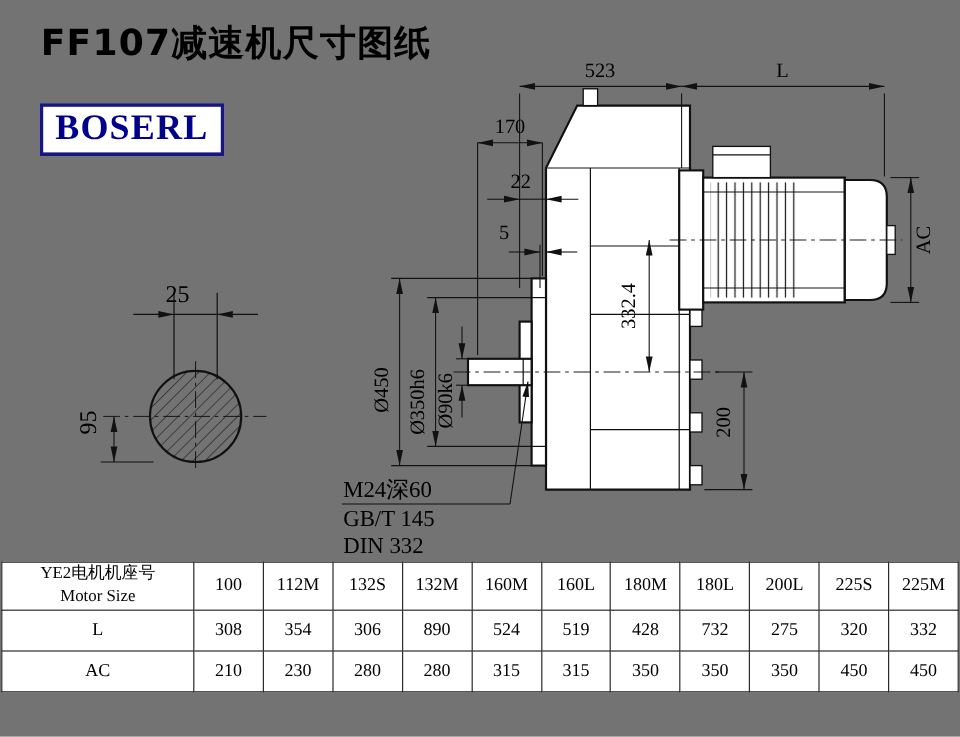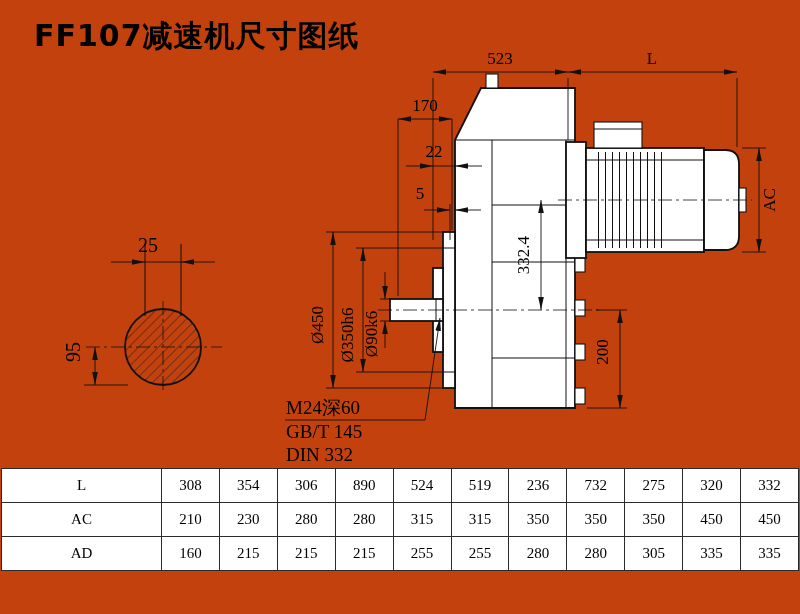--- a/index.html
+++ b/index.html
@@ -1,18 +1,18 @@
 <!DOCTYPE html>
 <html><head>
 <meta charset="utf-8">
 <style>
   * { margin:0; padding:0; box-sizing:border-box; }
   html,body { background:#ffffff; }
   body { width:800px; height:614px; font-family:"Liberation Sans",sans-serif; }
-  .page { position:relative; width:800px; height:614px; background:#c2410c; overflow:hidden; }
+  .page { position:relative; width:800px; height:614px; background:#737373; overflow:hidden; }
 
   .title { position:absolute; left:34px; top:16px; font-size:30px; font-weight:bold;
            color:#000; font-family:"DejaVu Sans",sans-serif; letter-spacing:1px; }
 
   .logo { position:absolute; left:33px; top:86px; border:3px solid #17177f; color:#00008b;
           font-family:"Liberation Serif",serif; font-weight:bold; font-size:30px;
           padding:1px 10px 3px; letter-spacing:1px; background:#fff; }
 
   svg.drawing { position:absolute; left:0; top:0; display:block; }
   .fw { stroke:#111; stroke-width:1.8; fill:#fff; }
@@ -34,20 +34,21 @@
   .size-table col.c0 { width:160px; }
   .size-table tr.hdr th { height:40px; }
   .size-table th.motor { font-size:14px; line-height:1.3; }
 </style>
 </head>
 <body>
 
 <div class="page">
 
   <div class="title">FF107减速机尺寸图纸</div>
+  <div class="logo">BOSERL</div>
 
   <svg class="drawing" width="800" height="468" viewBox="0 0 800 468">
     <defs>
       <marker id="arr" viewBox="0 0 12 6" refX="12" refY="3" markerWidth="13" markerHeight="7" markerUnits="userSpaceOnUse" orient="auto-start-reverse">
         <path d="M0,0.4 L12,3 L0,5.6 Z" fill="#111"></path>
       </marker>
       <pattern id="hatch" width="7" height="7" patternUnits="userSpaceOnUse" patternTransform="rotate(45)">
         <line x1="0" y1="0" x2="0" y2="7" stroke="#222" stroke-width="1.1"></line>
       </pattern>
       <pattern id="fins" width="7" height="8" patternUnits="userSpaceOnUse">
@@ -189,58 +190,61 @@
         <col>
         <col>
         <col>
         <col>
         <col>
         <col>
         <col>
         <col>
     </colgroup>
     <tbody>
+      <tr class="hdr">
+        <th class="motor">
+          <div>YE2电机机座号</div>
+          <div>Motor Size</div>
+        </th>
+        <th>100</th>
+        <th>112M</th>
+        <th>132S</th>
+        <th>132M</th>
+        <th>160M</th>
+        <th>160L</th>
+        <th>180M</th>
+        <th>180L</th>
+        <th>200L</th>
+        <th>225S</th>
+        <th>225M</th>
+      </tr>
       <tr>
         <td>L</td>
         <td>308</td>
         <td>354</td>
         <td>306</td>
         <td>890</td>
         <td>524</td>
         <td>519</td>
-        <td>236</td>
+        <td>428</td>
         <td>732</td>
         <td>275</td>
         <td>320</td>
         <td>332</td>
       </tr>
       <tr>
         <td>AC</td>
         <td>210</td>
         <td>230</td>
         <td>280</td>
         <td>280</td>
         <td>315</td>
         <td>315</td>
         <td>350</td>
         <td>350</td>
         <td>350</td>
         <td>450</td>
         <td>450</td>
       </tr>
-      <tr>
-        <td>AD</td>
-        <td>160</td>
-        <td>215</td>
-        <td>215</td>
-        <td>215</td>
-        <td>255</td>
-        <td>255</td>
-        <td>280</td>
-        <td>280</td>
-        <td>305</td>
-        <td>335</td>
-        <td>335</td>
-      </tr>
     </tbody>
   </table>
 
 </div>
 
 </body></html>

